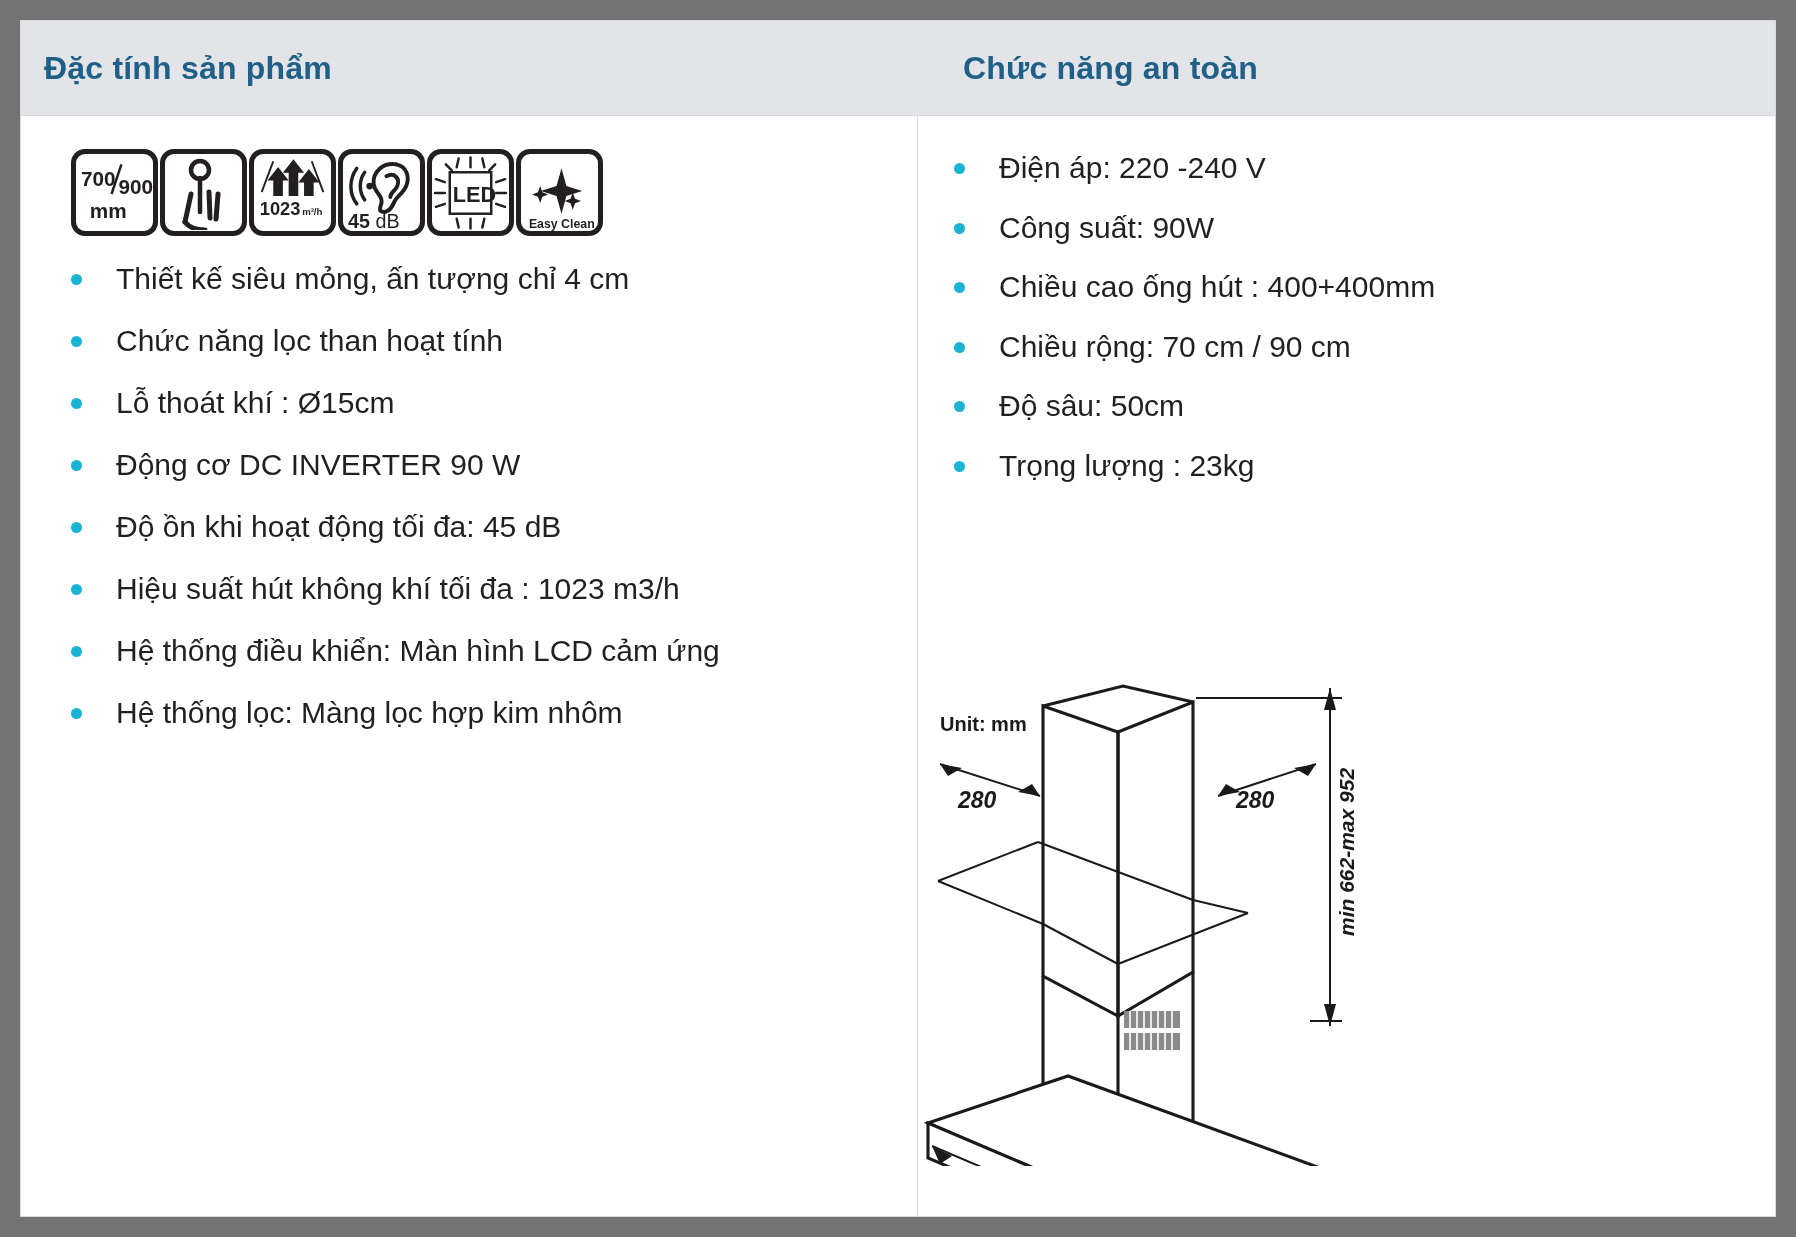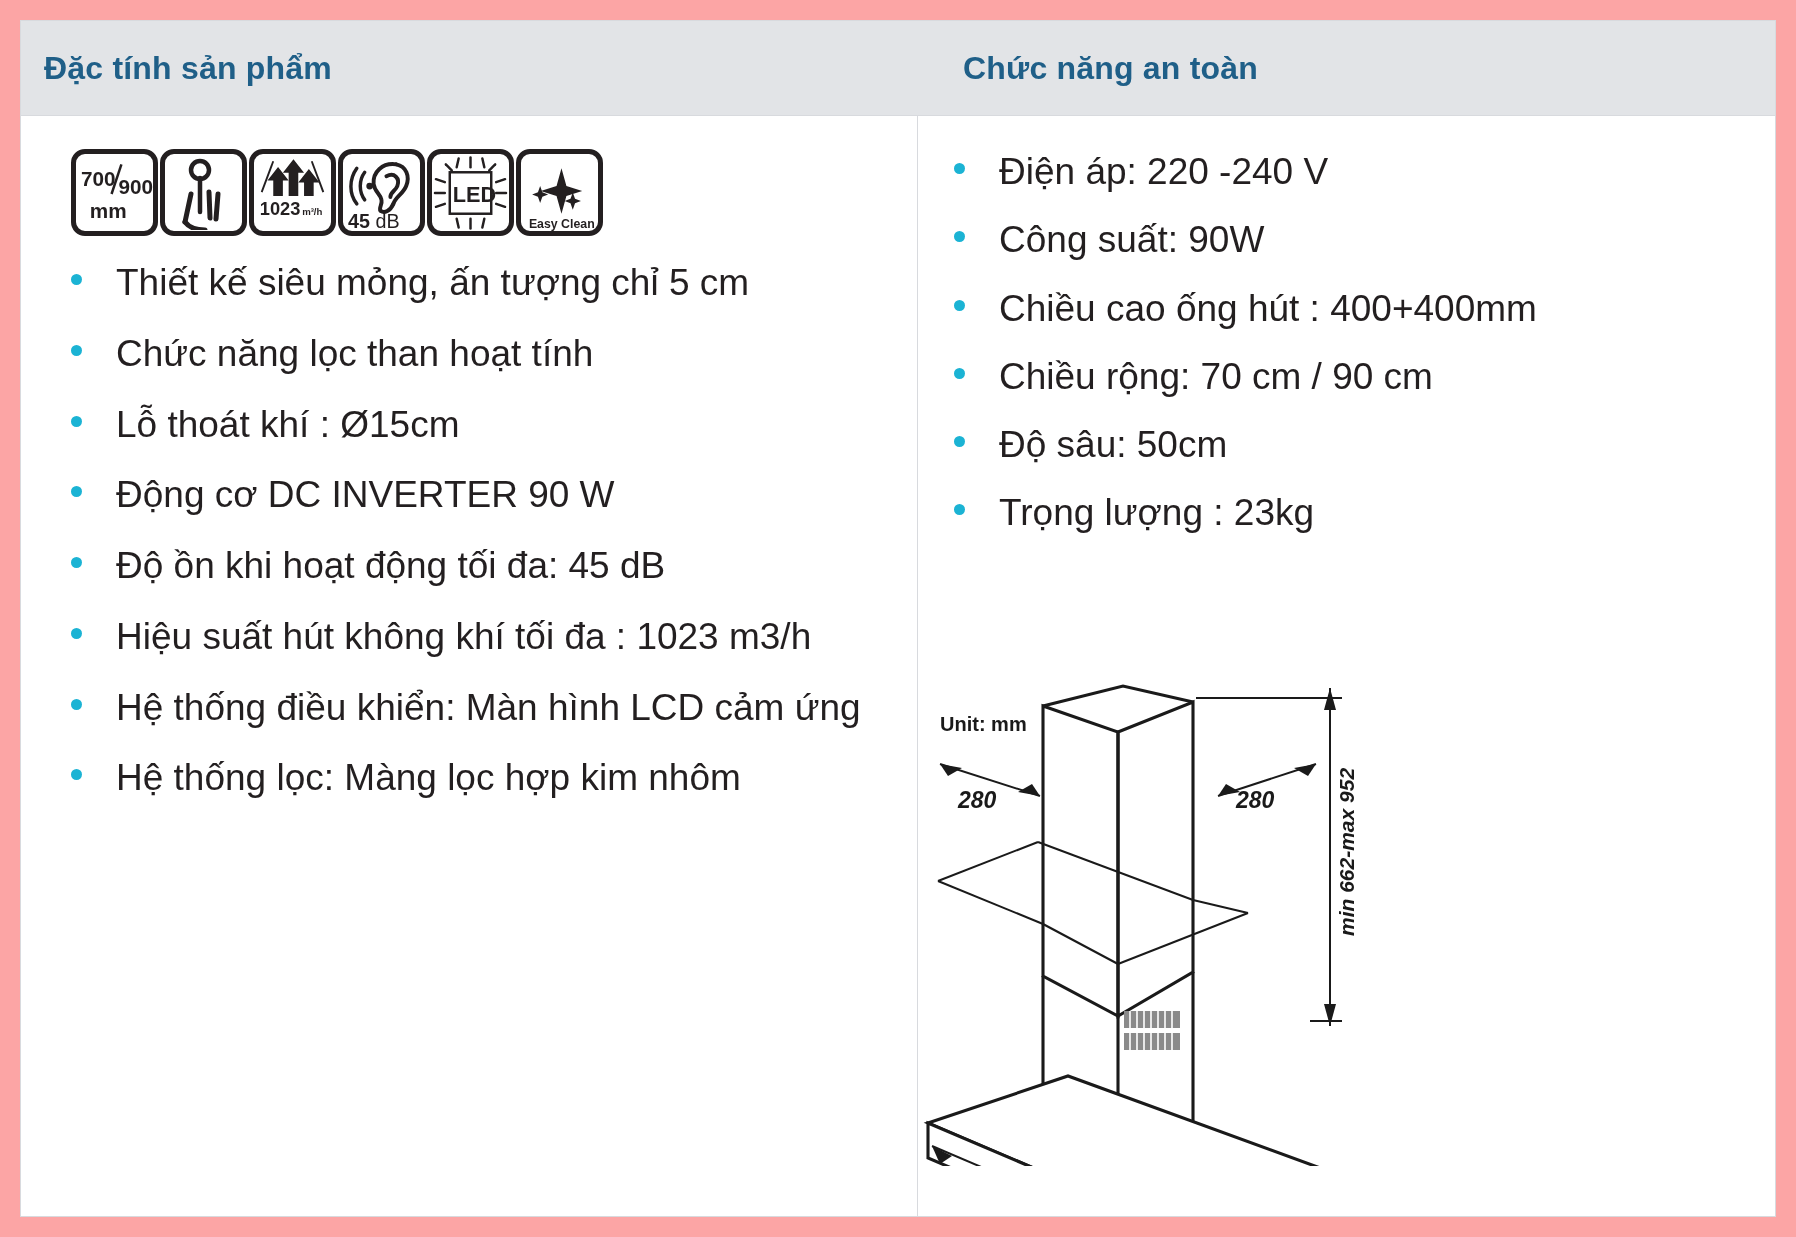--- a/index.html
+++ b/index.html
@@ -11,21 +11,21 @@
     font-family: "Liberation Sans", sans-serif;
     width: 1796px;
     height: 1237px;
     overflow: hidden;
   }
 
   #page {
     position: relative;
     width: 1796px;
     height: 1237px;
-    background: #fca5a5;
+    background: #737373;
     box-sizing: border-box;
   }
 
   
   .card {
     position: absolute;
     left: 20px;
     top: 20px;
     width: 1756px;
     height: 1197px;
@@ -122,21 +122,21 @@
   .dot {
     flex: 0 0 auto;
     width: 11px;
     height: 11px;
     border-radius: 50%;
     background: #1bb3d4;
     margin-top: 14px;
     margin-right: 0;
   }
   .bullet-text {
-    font-size: 37px;
+    font-size: 30px;
     line-height: 1.25;
     color: #231f20;
     font-weight: normal;
     margin-left: 34px;
     white-space: nowrap;
   }
 
   .col-left ul.bullets { margin-left: 27px; }
   .col-right ul.bullets { margin-left: 36px; }
   .col-right ul.bullets li { margin-bottom: 22px; }
@@ -253,21 +253,21 @@
               <path d="M57 42 L59.5 49 L66 51.5 L59.5 54 L57 61 L54.5 54 L48 51.5 L54.5 49 Z" fill="#231f20" transform="translate(0,-3) scale(0.92) translate(0,3)"></path>
               <text x="8" y="74" font-family="'Liberation Sans', sans-serif" font-size="12.5" font-weight="bold" fill="#231f20">Easy Clean</text>
             </svg>
           </div>
 
         </div>
 
         <ul class="bullets">
           <li>
             <span class="dot"></span>
-            <span class="bullet-text">Thiết kế siêu mỏng, ấn tượng chỉ 5 cm</span>
+            <span class="bullet-text">Thiết kế siêu mỏng, ấn tượng chỉ 4 cm</span>
           </li>
           <li>
             <span class="dot"></span>
             <span class="bullet-text">Chức năng lọc than hoạt tính</span>
           </li>
           <li>
             <span class="dot"></span>
             <span class="bullet-text">Lỗ thoát khí : Ø15cm</span>
           </li>
           <li>

